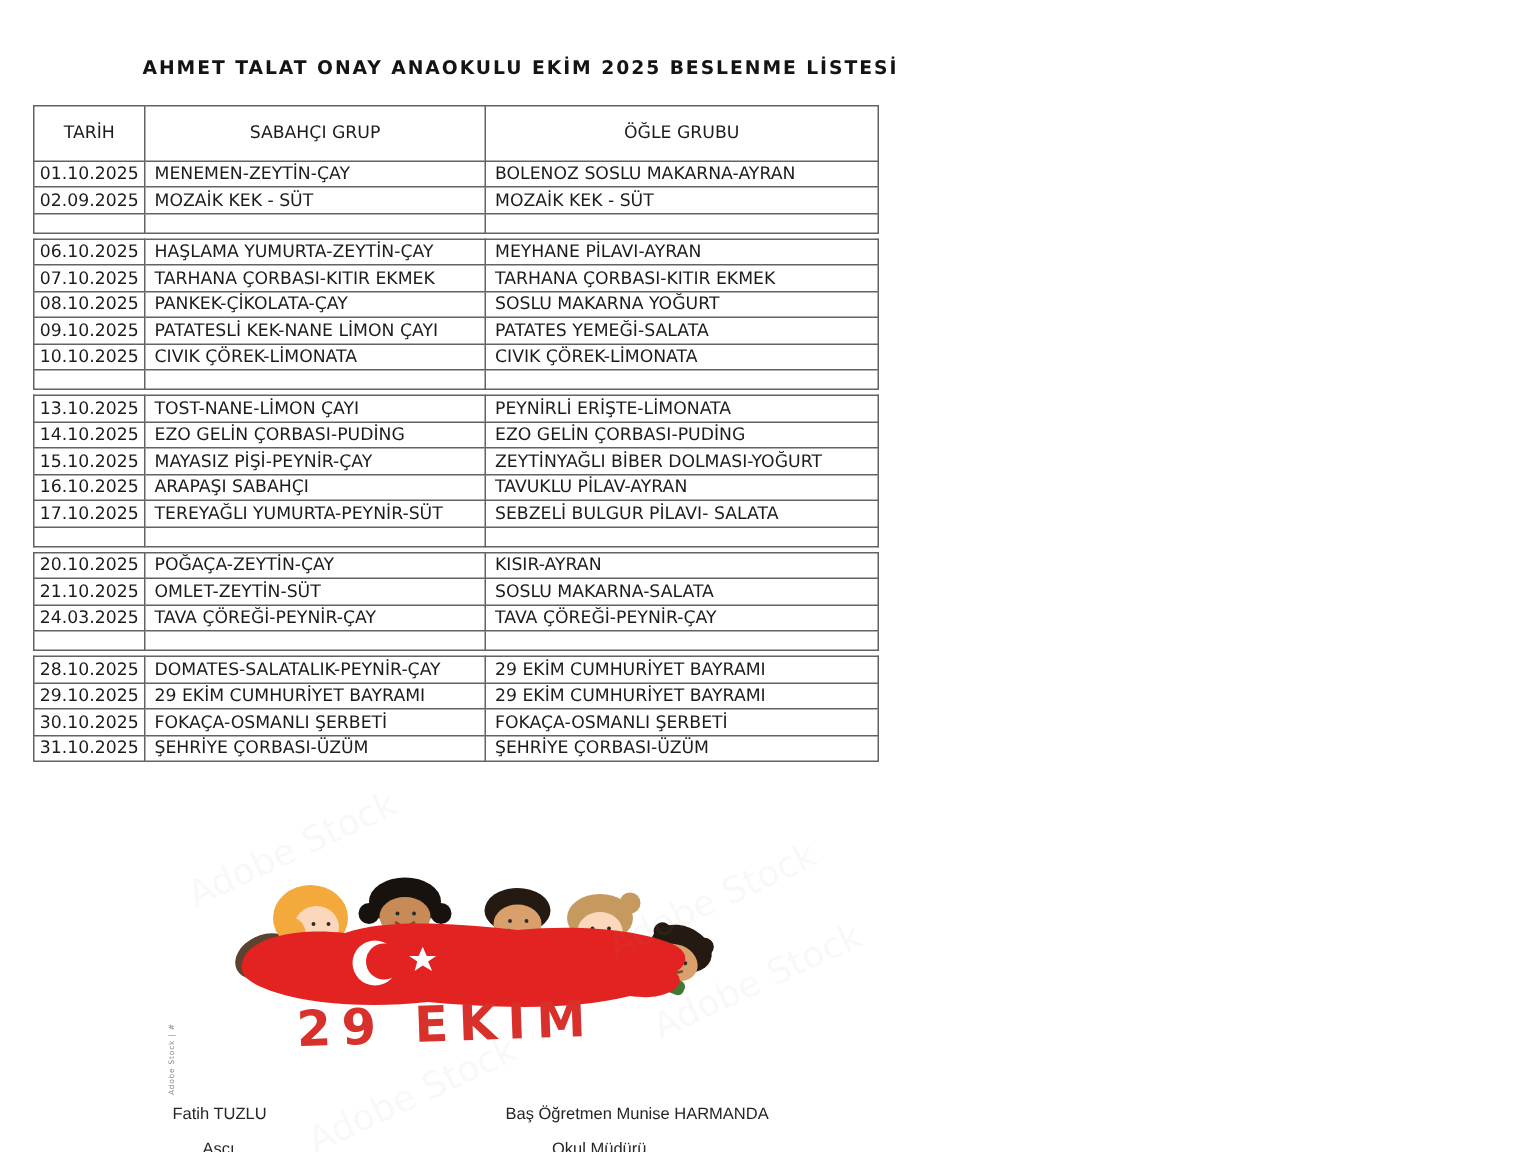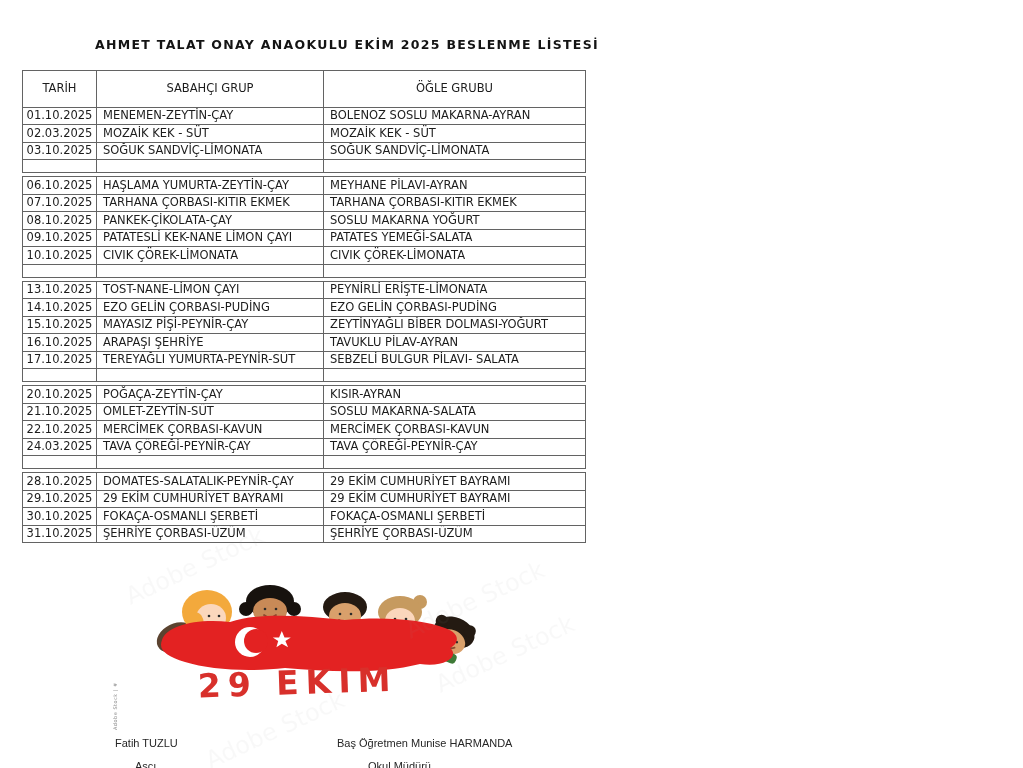--- a/index.html
+++ b/index.html
@@ -59,28 +59,23 @@
           <th>TARİH</th>
           <th>SABAHÇI GRUP</th>
           <th>ÖĞLE GRUBU</th>
         </tr>
         <tr>
           <td class="date">01.10.2025</td>
           <td>MENEMEN-ZEYTİN-ÇAY</td>
           <td>BOLENOZ SOSLU MAKARNA-AYRAN</td>
         </tr>
         <tr>
-          <td class="date">02.03.2025</td>
+          <td class="date">02.09.2025</td>
           <td>MOZAİK KEK - SÜT</td>
           <td>MOZAİK KEK - SÜT</td>
-        </tr>
-        <tr>
-          <td class="date">03.10.2025</td>
-          <td>SOĞUK SANDVİÇ-LİMONATA</td>
-          <td>SOĞUK SANDVİÇ-LİMONATA</td>
         </tr>
         <tr class="spacer">
           <td></td>
             <td></td>
             <td></td>
         </tr>
       </tbody>
     </table>
 
     <table class="wk">
@@ -140,21 +135,21 @@
           <td>EZO GELİN ÇORBASI-PUDİNG</td>
           <td>EZO GELİN ÇORBASI-PUDİNG</td>
         </tr>
         <tr>
           <td class="date">15.10.2025</td>
           <td>MAYASIZ PİŞİ-PEYNİR-ÇAY</td>
           <td>ZEYTİNYAĞLI BİBER DOLMASI-YOĞURT</td>
         </tr>
         <tr>
           <td class="date">16.10.2025</td>
-          <td>ARAPAŞI ŞEHRİYE</td>
+          <td>ARAPAŞI SABAHÇI</td>
           <td>TAVUKLU PİLAV-AYRAN</td>
         </tr>
         <tr>
           <td class="date">17.10.2025</td>
           <td>TEREYAĞLI YUMURTA-PEYNİR-SÜT</td>
           <td>SEBZELİ BULGUR PİLAVI- SALATA</td>
         </tr>
         <tr class="spacer">
           <td></td>
             <td></td>
@@ -172,25 +167,20 @@
       <tbody>
         <tr>
           <td class="date">20.10.2025</td>
           <td>POĞAÇA-ZEYTİN-ÇAY</td>
           <td>KISIR-AYRAN</td>
         </tr>
         <tr>
           <td class="date">21.10.2025</td>
           <td>OMLET-ZEYTİN-SÜT</td>
           <td>SOSLU MAKARNA-SALATA</td>
-        </tr>
-        <tr>
-          <td class="date">22.10.2025</td>
-          <td>MERCİMEK ÇORBASI-KAVUN</td>
-          <td>MERCİMEK ÇORBASI-KAVUN</td>
         </tr>
         <tr>
           <td class="date">24.03.2025</td>
           <td>TAVA ÇÖREĞİ-PEYNİR-ÇAY</td>
           <td>TAVA ÇÖREĞİ-PEYNİR-ÇAY</td>
         </tr>
         <tr class="spacer">
           <td></td>
             <td></td>
             <td></td>

